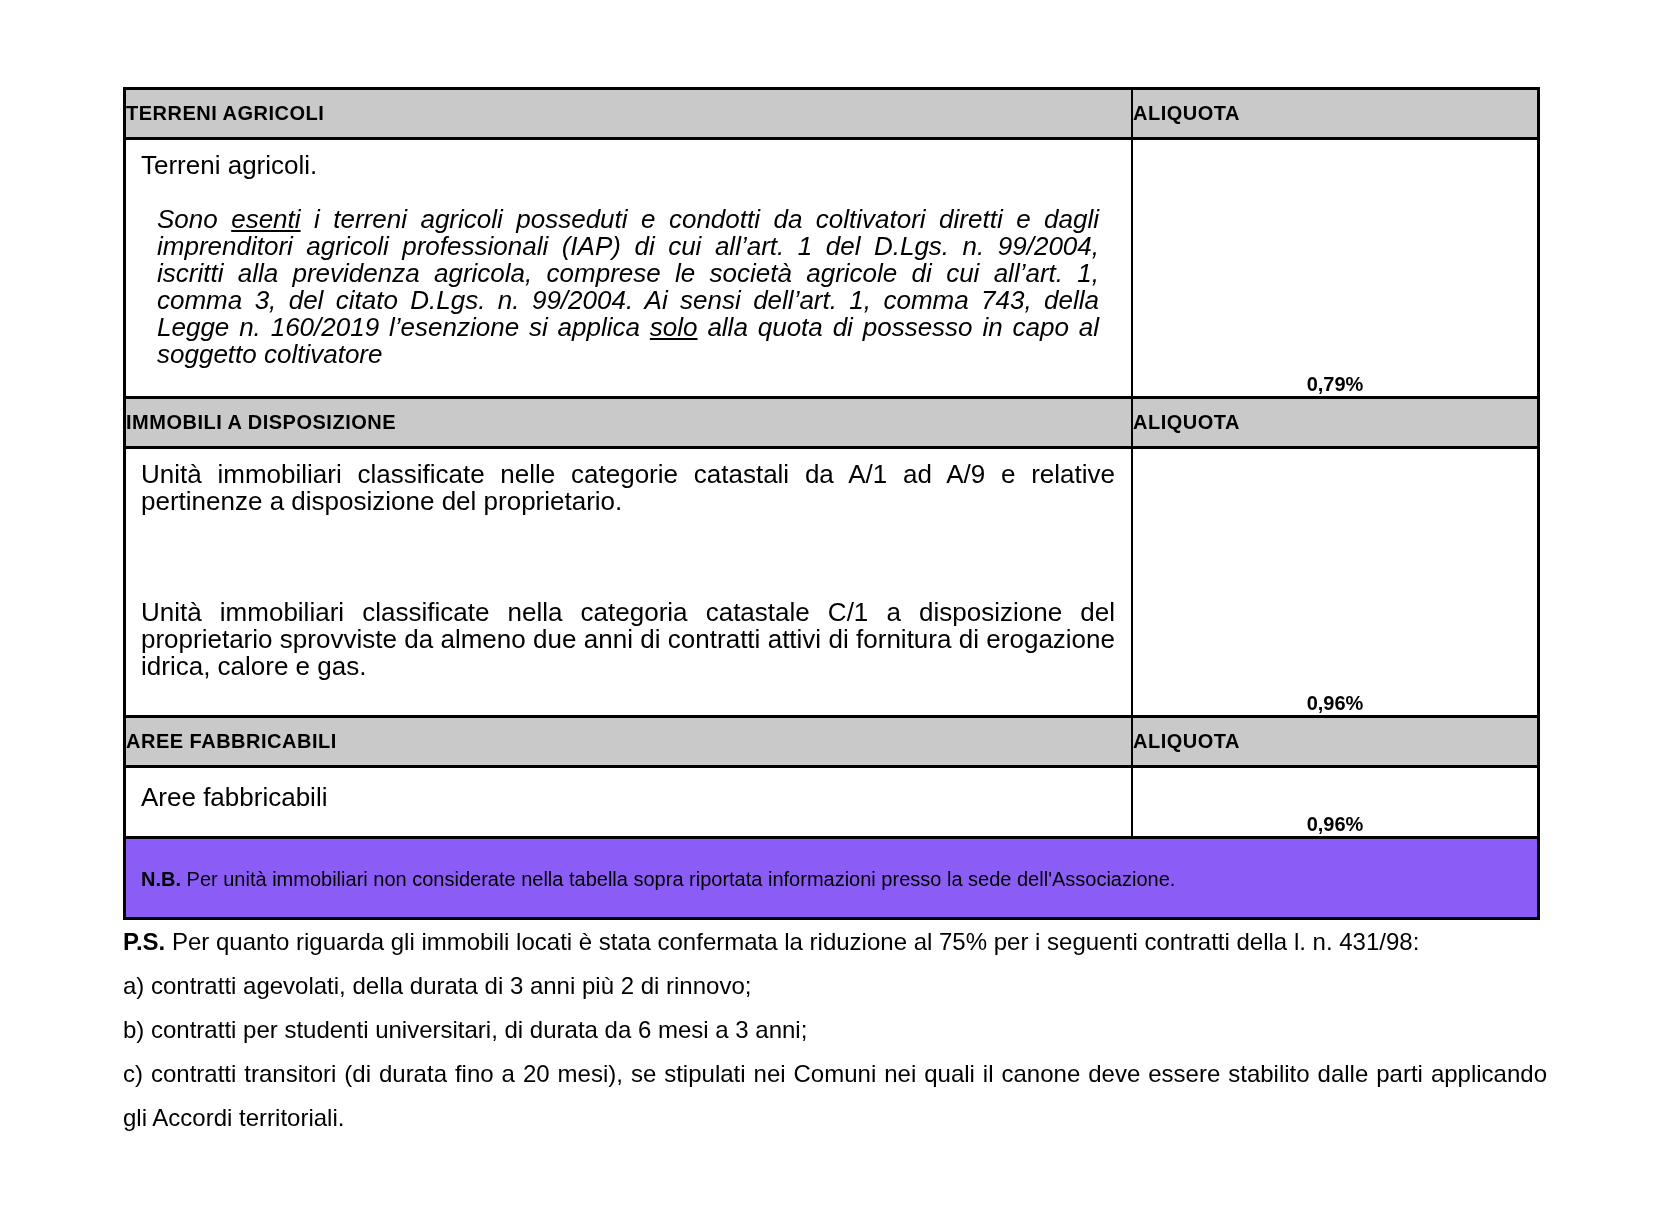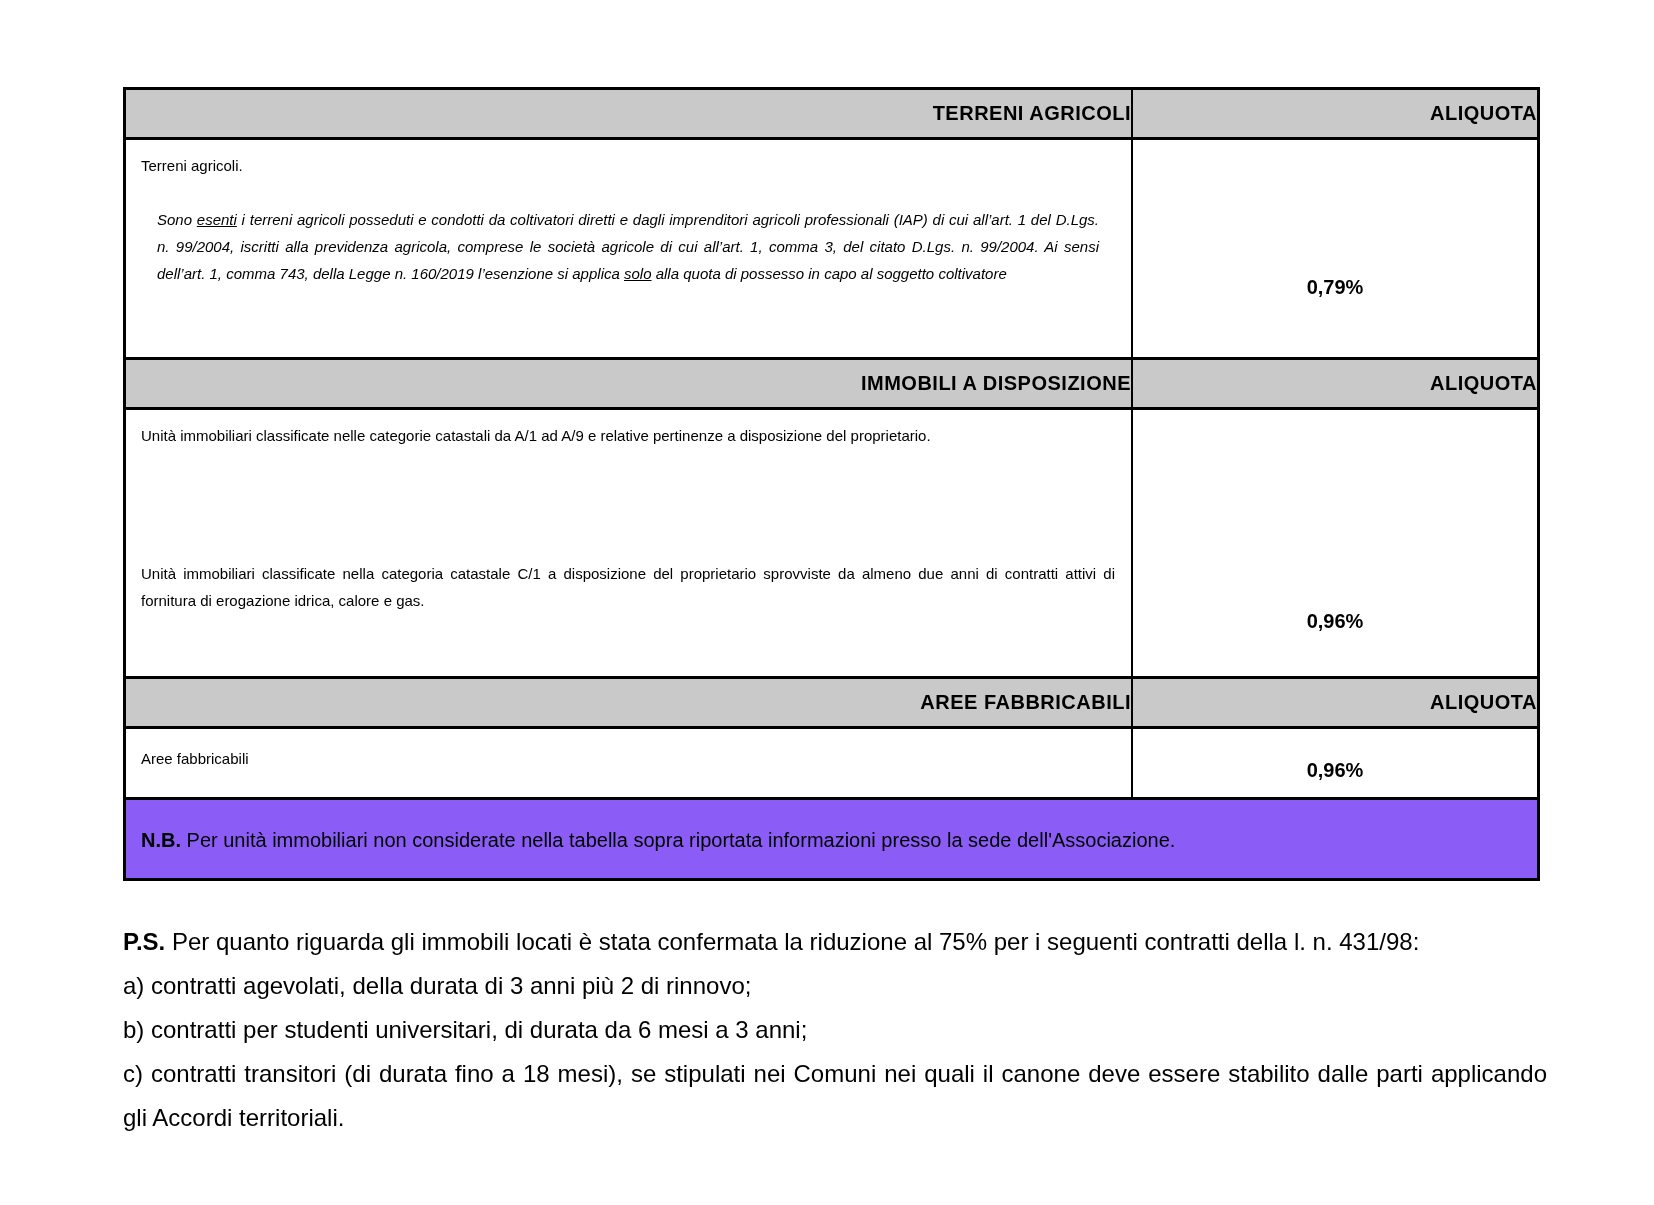--- a/index.html
+++ b/index.html
@@ -23,31 +23,31 @@
   }
   .tr { display: flex; width: 100%; }
   .tr.hline { border-bottom: 3px solid #000000; }
   .td-left {
     width: 1007px;
     border-right: 2px solid #000000;
   }
   .td-right { flex: 1; }
   .head-row { background: #c9c9c9; min-height: 50px; }
   .head-row .td-left, .head-row .td-right {
-    display: flex; align-items: center; justify-content: flex-end;
+    display: flex; align-items: center; justify-content: flex-start;
     font-weight: bold; font-size: 20px; letter-spacing: 0.5px;
   }
   .body-row { background: #ffffff; }
   .body-row .td-left {
     padding: 12px 16px 12px 15px;
-    font-size: 15px;
+    font-size: 26px;
     line-height: 27px;
   }
   .val-cell {
-    display: flex; justify-content: center; align-items: center;
+    display: flex; justify-content: center; align-items: flex-end;
     font-weight: bold; font-size: 20px;
   }
   .row-terreni { min-height: 220px; }
   .row-terreni .val-cell { padding-top: 78px; }
   .row-a { min-height: 147px; }
   .row-a .val-cell { padding-top: 22px; }
   .row-b { min-height: 122px; }
   .row-b .td-left { padding-top: 3px; }
   .row-b .val-cell { padding-top: 10px; }
   .row-aree { min-height: 71px; }
@@ -145,16 +145,16 @@
     <div class="nb-row">
       <span class="b">N.B.</span><span> Per unità immobiliari non considerate nella tabella sopra riportata informazioni presso la sede dell'Associazione.</span>
     </div>
 
   </div>
 
   <div class="footer">
     <p><span class="b">P.S.</span><span> Per quanto riguarda gli immobili locati è stata confermata la riduzione al 75% per i seguenti contratti della l. n. 431/98:</span></p>
     <p>a) contratti agevolati, della durata di 3 anni più 2 di rinnovo;</p>
     <p>b) contratti per studenti universitari, di durata da 6 mesi a 3 anni;</p>
-    <p class="just">c) contratti transitori (di durata fino a 18 mesi), se stipulati nei Comuni nei quali il canone deve essere stabilito dalle parti applicando gli Accordi territoriali.</p>
+    <p class="just">c) contratti transitori (di durata fino a 20 mesi), se stipulati nei Comuni nei quali il canone deve essere stabilito dalle parti applicando gli Accordi territoriali.</p>
   </div>
 
 </div>
 
 </body></html>

